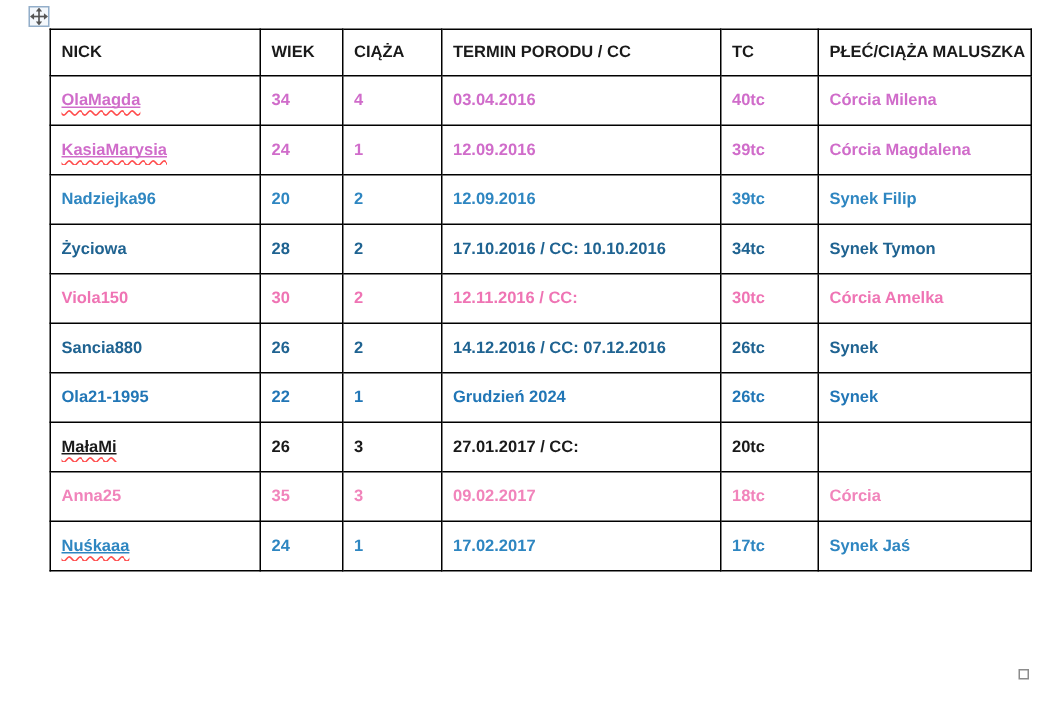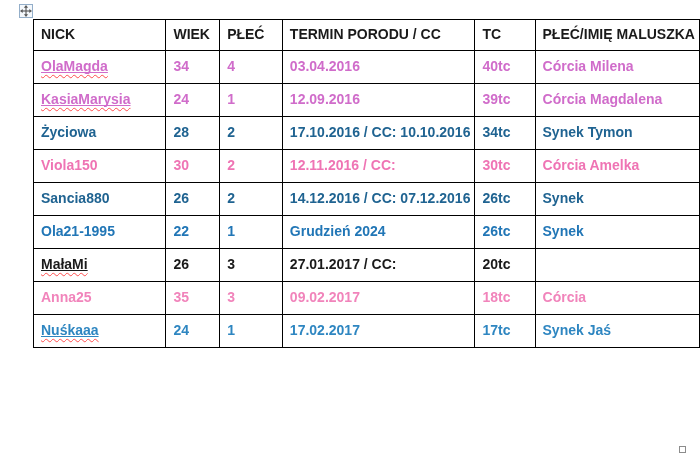--- a/index.html
+++ b/index.html
@@ -24,21 +24,21 @@
     cursor: move;
   }
   .move-handle svg { display: block; }
 
   
   table.baby-table {
     position: absolute;
     left: 33px; top: 19px;
     border-collapse: collapse;
     table-layout: fixed;
-    font-size: 14px;
+    font-size: 11px;
     font-weight: bold;
     line-height: 1.1;
     padding-left: 24px;
   }
   .baby-table th, .baby-table td {
     border: 1px solid #000000;
     padding: 0 4px 0 7px;
     text-align: left;
     vertical-align: middle;
     overflow: hidden;
@@ -102,43 +102,51 @@
         <col style="width:55px">
         <col style="width:66px">
       <col style="width:186px">
         <col style="width:65px">
         <col style="width:136px">
     </colgroup>
     <thead>
       <tr>
         <th>NICK</th>
         <th>WIEK</th>
-        <th>PŁEĆ</th>
+        <th>CIĄŻA</th>
         <th>TERMIN PORODU / CC</th>
         <th>TC</th>
-        <th>PŁEĆ/IMIĘ MALUSZKA</th>
+        <th>PŁEĆ/CIĄŻA MALUSZKA</th>
       </tr>
     </thead>
     <tbody>
       <tr style="color: rgb(208, 108, 202);">
         <td><span class="sq squiggle"><span class="nick-text underline">OlaMagda</span></span></td>
         <td>34</td>
         <td>4</td>
         <td>03.04.2016</td>
         <td>40tc</td>
         <td>Córcia Milena</td>
       </tr>
       <tr style="color: rgb(208, 108, 202);">
         <td><span class="sq squiggle"><span class="nick-text underline">KasiaMarysia</span></span></td>
         <td>24</td>
         <td>1</td>
         <td>12.09.2016</td>
         <td>39tc</td>
         <td>Córcia Magdalena</td>
       </tr>
+      <tr style="color: rgb(46, 134, 193);">
+        <td><span class="sq"><span class="nick-text">Nadziejka96</span></span></td>
+        <td>20</td>
+        <td>2</td>
+        <td>12.09.2016</td>
+        <td>39tc</td>
+        <td>Synek Filip</td>
+      </tr>
       <tr style="color: rgb(31, 99, 145);">
         <td><span class="sq"><span class="nick-text">Życiowa</span></span></td>
         <td>28</td>
         <td>2</td>
         <td>17.10.2016 / CC: 10.10.2016</td>
         <td>34tc</td>
         <td>Synek Tymon</td>
       </tr>
       <tr style="color: rgb(239, 116, 180); margin-left: 23px;">
         <td><span class="sq"><span class="nick-text">Viola150</span></span></td>

